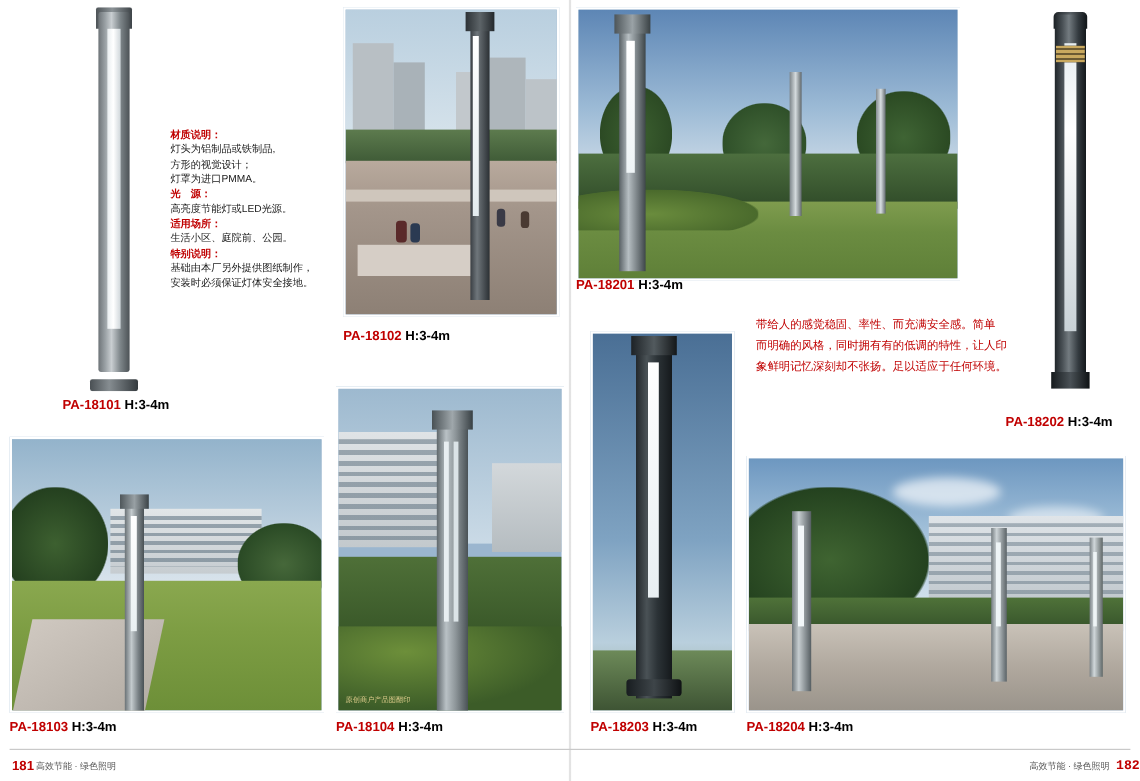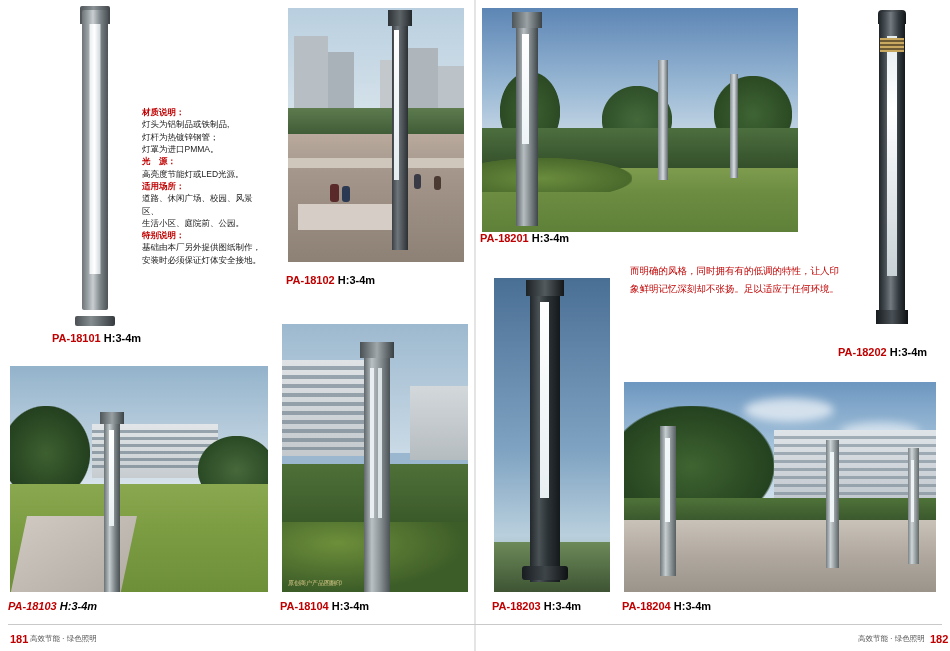--- a/index.html
+++ b/index.html
@@ -282,26 +282,25 @@
     <div class="base"></div>
   </div>
   <div class="cap" style="left:30px; top:332px;padding-left:22px;">
     <span class="code">PA-18101</span>
     <span>H:3-4m</span>
   </div>
 
   <div class="spec" style="left:142px; top:106px; width:120px;">
     <div class="hd">材质说明：</div>
     <div>灯头为铝制品或铁制品,</div>
-    <div>灯杆为热镀锌钢管；</div>
+    <div>方形的视觉设计；</div>
     <div>灯罩为进口PMMA。</div>
     <div class="hd">光　源：</div>
     <div>高亮度节能灯或LED光源。</div>
     <div class="hd">适用场所：</div>
-    <div>道路、休闲广场、校园、风景区、</div>
     <div>生活小区、庭院前、公园。</div>
     <div class="hd">特别说明：</div>
     <div>基础由本厂另外提供图纸制作，</div>
     <div>安装时必须保证灯体安全接地。</div>
   </div>
 
   <div class="photo" id="p18102">
     <div class="sky"></div>
     <div class="bld1"></div>
     <div class="bld2"></div>
@@ -350,37 +349,38 @@
     <div class="glow"></div>
     <div class="grille"></div>
     <div class="base"></div>
   </div>
   <div class="cap" style="left:838px; top:330px;margin-top:16px;">
     <span class="code">PA-18202</span>
     <span>H:3-4m</span>
   </div>
 
   <div class="desc" style="left:630px; top:262px;">
+    <div>带给人的感觉稳固、率性、而充满安全感。简单</div>
     <div>而明确的风格，同时拥有有的低调的特性，让人印</div>
     <div>象鲜明记忆深刻却不张扬。足以适应于任何环境。</div>
   </div>
 
   <div class="photo" id="p18103">
     <div class="sky"></div>
     <div class="bldg"></div>
     <div class="bldgwin"></div>
     <div class="treeL"></div>
     <div class="treeR"></div>
     <div class="lawn"></div>
     <div class="road"></div>
     <div class="pole"></div>
     <div class="poleGlow"></div>
     <div class="poleHead"></div>
   </div>
-  <div class="cap" style="left:8px; top:600px;font-style:italic;">
+  <div class="cap" style="left:8px; top:600px;">
     <span class="code">PA-18103</span>
     <span>H:3-4m</span>
   </div>
 
   <div class="photo" id="p18104">
     <div class="sky"></div>
     <div class="blockL"></div>
     <div class="blockLw"></div>
     <div class="blockR"></div>
     <div class="green"></div>
@@ -426,16 +426,16 @@
     <div class="g3"></div>
   </div>
   <div class="cap" style="left:622px; top:600px;">
     <span class="code">PA-18204</span>
     <span>H:3-4m</span>
   </div>
 
   <div class="footer-line"></div>
   <div class="pagenum" style="left:10px;">181</div>
   <div class="footxt" style="left:30px;">高效节能 · 绿色照明</div>
-  <div class="pagenum" style="left:930px;">182</div>
+  <div class="pagenum" style="left:930px;font-family:Liberation Mono, monospace;">182</div>
   <div class="footxt" style="left:858px;">高效节能 · 绿色照明</div>
 
 </div>
 
 </body></html>

